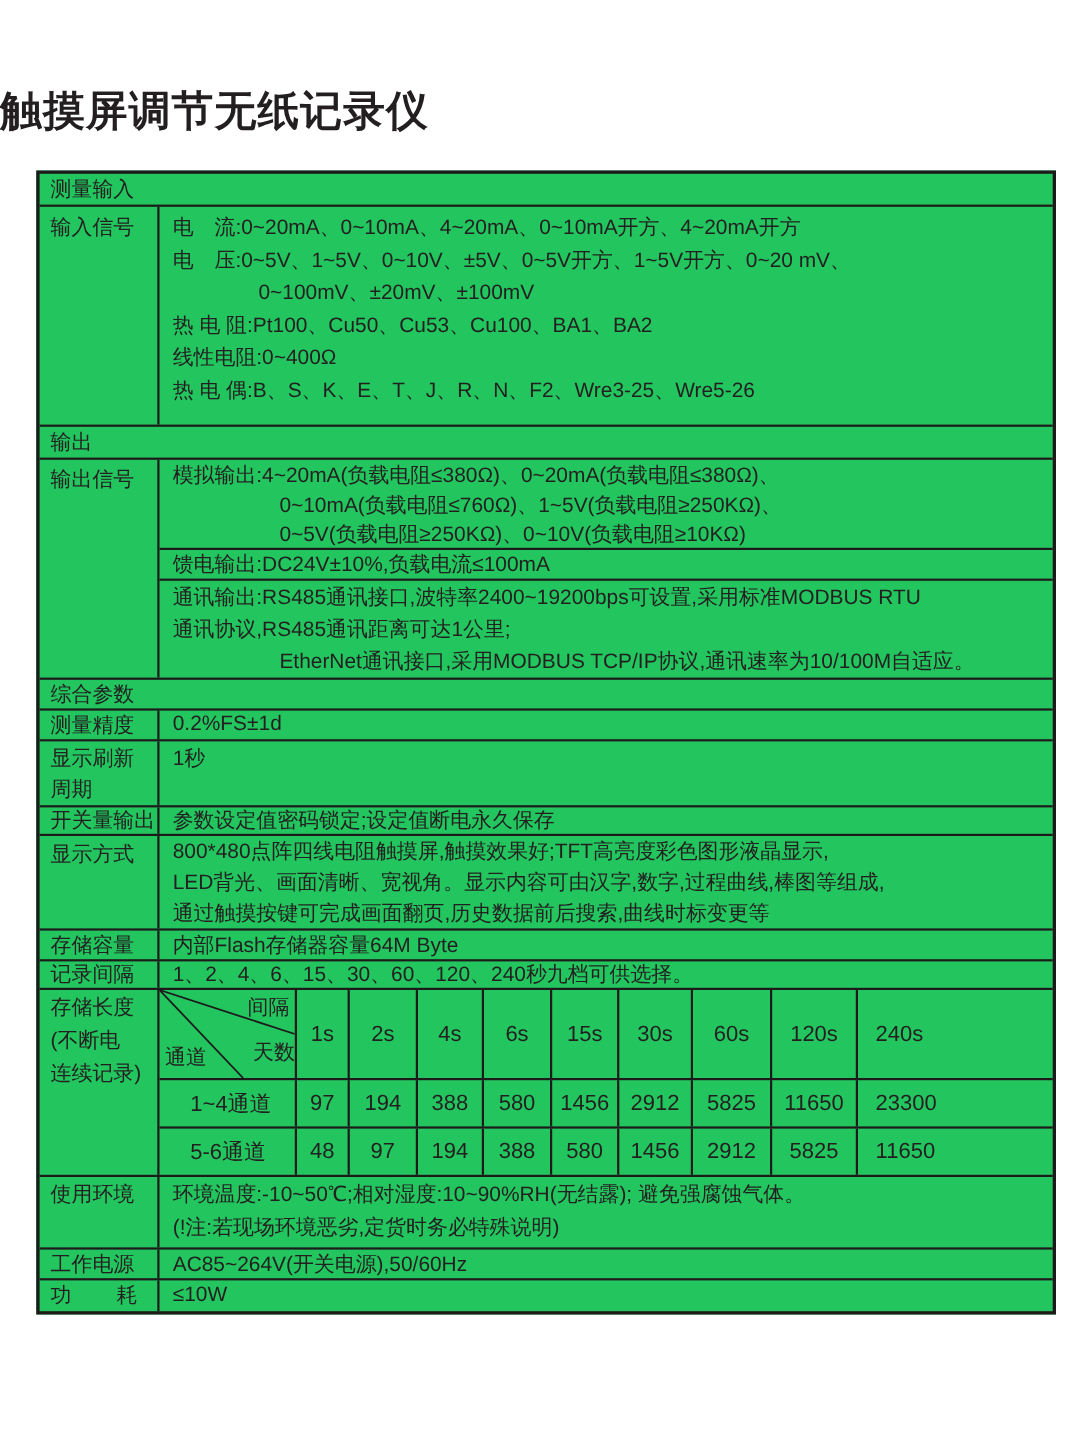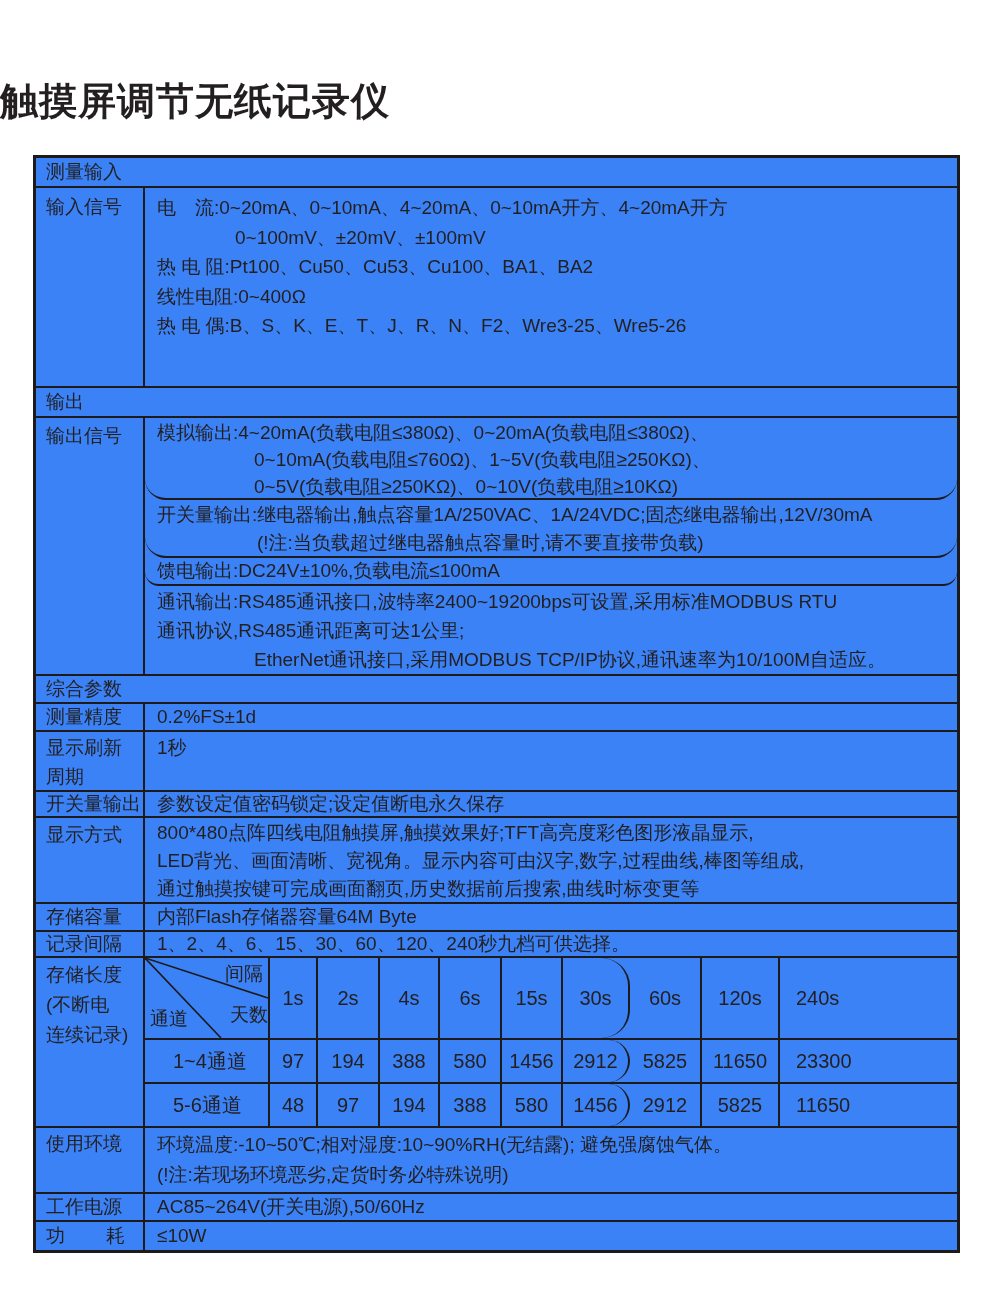--- a/index.html
+++ b/index.html
@@ -2,47 +2,47 @@
 <html><head>
 <meta charset="utf-8">
 <style>
   html,body{margin:0;padding:0;}
   body{background:#ffffff;}
   .page{position:relative;width:990px;height:1313px;background:#ffffff;
         font-family:"Liberation Sans",sans-serif;color:#231f20;overflow:hidden;}
   .title{position:absolute;top:76px;left:0;width:952px;margin:0;
          font-size:38px;font-weight:700;letter-spacing:1px;}
   .spec-table{position:absolute;left:33px;top:155px;width:927px;box-sizing:border-box;
-              border:3px solid #1d1a1b;font-size:19px;background:#3b82f6;}
+              border:3px solid #1d1a1b;font-size:19px;background:#22c55e;}
   .row{display:flex;border-bottom:2px solid #1d1a1b;box-sizing:content-box;}
   .row:last-child{border-bottom:none;}
   .sec{display:flex;align-items:center;padding-left:10px;}
   .lbl{flex:0 0 109px;max-width:109px;border-right:2px solid #1d1a1b;box-sizing:border-box;
        padding-left:10px;display:flex;align-items:center;}
   .lbl.top{display:block;padding-top:4px;}
   .val{flex:1;min-width:0;padding-left:12px;display:flex;align-items:center;white-space:nowrap;}
   .val.block{display:block;padding-top:1px;}
   .ln{white-space:nowrap;}
   .lh27{line-height:27px;} .lh28{line-height:28px;} .lh29{line-height:29px;}
   .lh295{line-height:29.5px;} .lh30{line-height:30px;}
   .ind78{padding-left:78px;} .ind97{padding-left:97px;} .ind100{padding-left:100px;}
   .subcol{flex:1;min-width:0;display:flex;flex-direction:column;}
-  .subcell{border-bottom:2px solid #1d1a1b;padding-left:12px;box-sizing:border-box;border-radius:21px;}
+  .subcell{border-bottom:2px solid #1d1a1b;padding-left:12px;box-sizing:border-box;}
   .subcell:last-child{border-bottom:none;}
   .subcell.center{display:flex;align-items:center;}
   
   .stor{flex:1;min-width:0;display:flex;flex-direction:column;font-size:20px;}
   .srow{display:flex;border-bottom:2px solid #1d1a1b;}
   .srow:last-child{border-bottom:none;}
   .scell{border-right:2px solid #1d1a1b;box-sizing:border-box;display:flex;
          align-items:center;justify-content:center;}
   .scell:last-child{border-right:none;}
   .cw0{flex:0 0 125px;max-width:125px;}
   .cw1{flex:0 0 48px;} .cw2{flex:0 0 62px;} .cw3{flex:0 0 60px;} .cw4{flex:0 0 62px;}
-  .cw5{flex:0 0 61px;} .cw6{flex:0 0 67px;border-radius:28px;} .cw7{flex:0 0 72px;} .cw8{flex:0 0 78px;}
+  .cw5{flex:0 0 61px;} .cw6{flex:0 0 67px;} .cw7{flex:0 0 72px;} .cw8{flex:0 0 78px;}
   .cwlast{flex:1;justify-content:flex-start;padding-left:16px;}
   .rowlbl{justify-content:flex-start;padding-left:28px;}
   .corner{position:relative;padding:0;}
   .corner svg{position:absolute;left:0;top:0;}
   .corner .c-tr{position:absolute;right:5px;top:3px;font-size:19px;}
   .corner .c-mid{position:absolute;left:69px;top:44px;font-size:19px;margin-left:16px;}
   .corner .c-bl{position:absolute;left:5px;bottom:6px;font-size:19px;}
   .cons-lbl{justify-content:space-between;padding-right:18px;}
 </style>
 </head>
@@ -53,40 +53,37 @@
   <h1 class="title">触摸屏调节无纸记录仪</h1>
 
   <div class="spec-table">
 
     <div class="row sec" style="height:28px">测量输入</div>
 
     <div class="row" style="height:198px">
       <div class="lbl top" style="padding-top:6px">输入信号</div>
       <div class="val block" style="padding-top:5px">
         <div class="ln lh295">电　流:0~20mA、0~10mA、4~20mA、0~10mA开方、4~20mA开方</div>
+        <div class="ln lh295">电　压:0~5V、1~5V、0~10V、±5V、0~5V开方、1~5V开方、0~20 mV、</div>
         <div class="ln lh295 ind78">0~100mV、±20mV、±100mV</div>
         <div class="ln lh295">热 电 阻:Pt100、Cu50、Cu53、Cu100、BA1、BA2</div>
         <div class="ln lh295">线性电阻:0~400Ω</div>
         <div class="ln lh295">热 电 偶:B、S、K、E、T、J、R、N、F2、Wre3-25、Wre5-26</div>
       </div>
     </div>
 
     <div class="row sec" style="height:28px">输出</div>
 
     <div class="row">
       <div class="lbl top" style="padding-top:5px">输出信号</div>
       <div class="subcol">
         <div class="subcell" style="height:82px;padding-top:1px">
           <div class="ln lh27">模拟输出:4~20mA(负载电阻≤380Ω)、0~20mA(负载电阻≤380Ω)、</div>
           <div class="ln lh27 ind97">0~10mA(负载电阻≤760Ω)、1~5V(负载电阻≥250KΩ)、</div>
           <div class="ln lh27 ind97">0~5V(负载电阻≥250KΩ)、0~10V(负载电阻≥10KΩ)</div>
-        </div>
-        <div class="subcell" style="height:58px;padding-top:1px">
-          <div class="ln lh28">开关量输出:继电器输出,触点容量1A/250VAC、1A/24VDC;固态继电器输出,12V/30mA</div>
-          <div class="ln lh28 ind100">(!注:当负载超过继电器触点容量时,请不要直接带负载)</div>
         </div>
         <div class="subcell center" style="height:28px">
           <div class="ln">馈电输出:DC24V±10%,负载电流≤100mA</div>
         </div>
         <div class="subcell" style="height:88px;padding-top:1px">
           <div class="ln lh29">通讯输出:RS485通讯接口,波特率2400~19200bps可设置,采用标准MODBUS RTU</div>
           <div class="ln lh29">通讯协议,RS485通讯距离可达1公里;</div>
           <div class="ln lh29 ind97">EtherNet通讯接口,采用MODBUS TCP/IP协议,通讯速率为10/100M自适应。</div>
         </div>
       </div>

